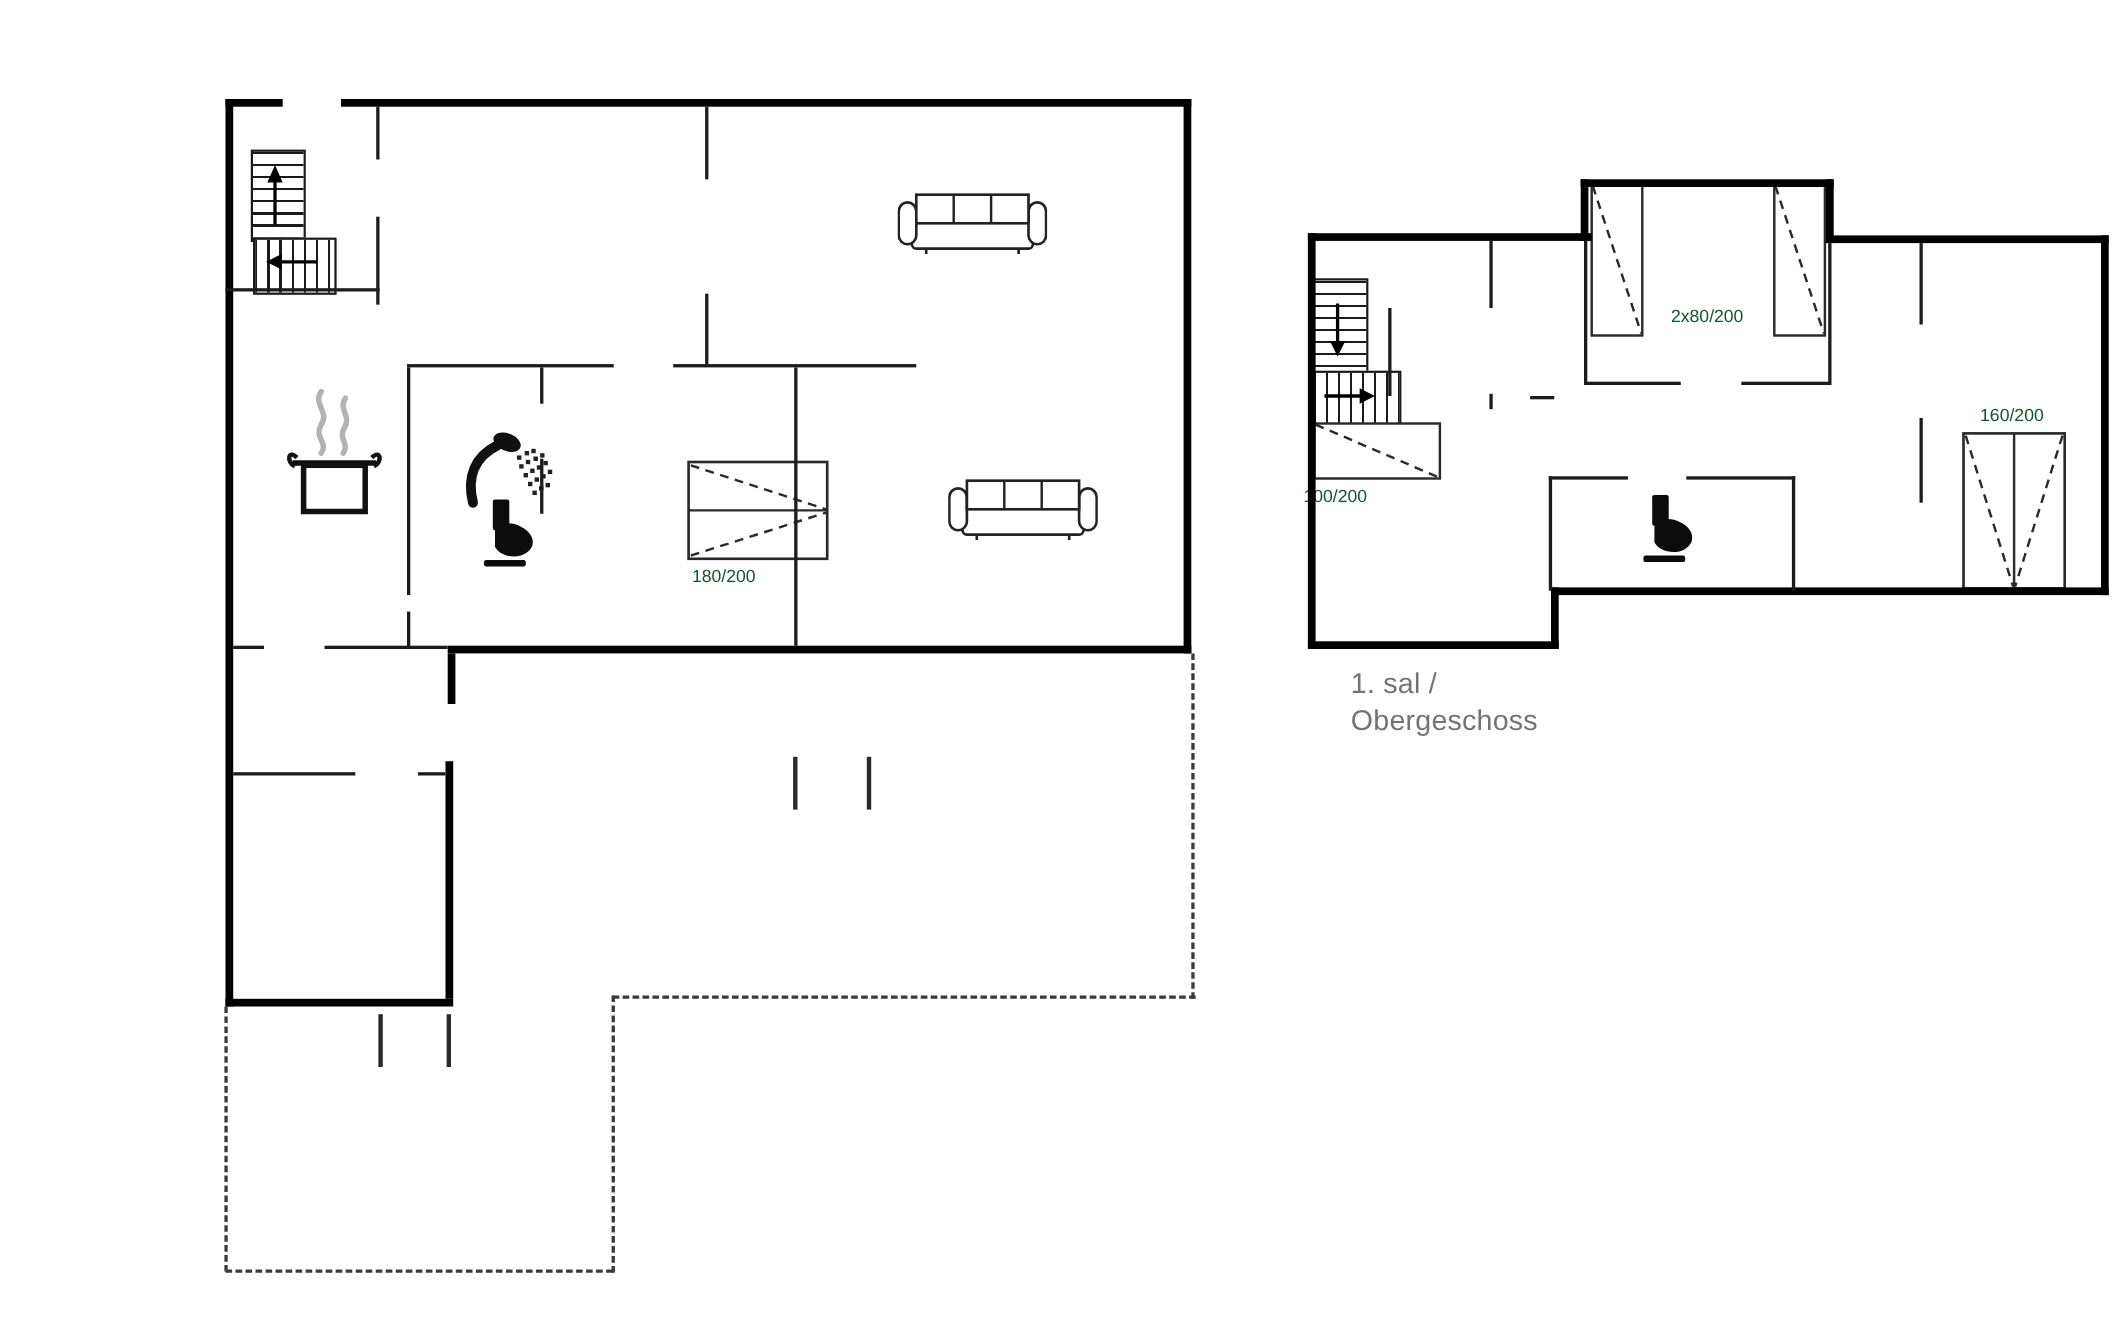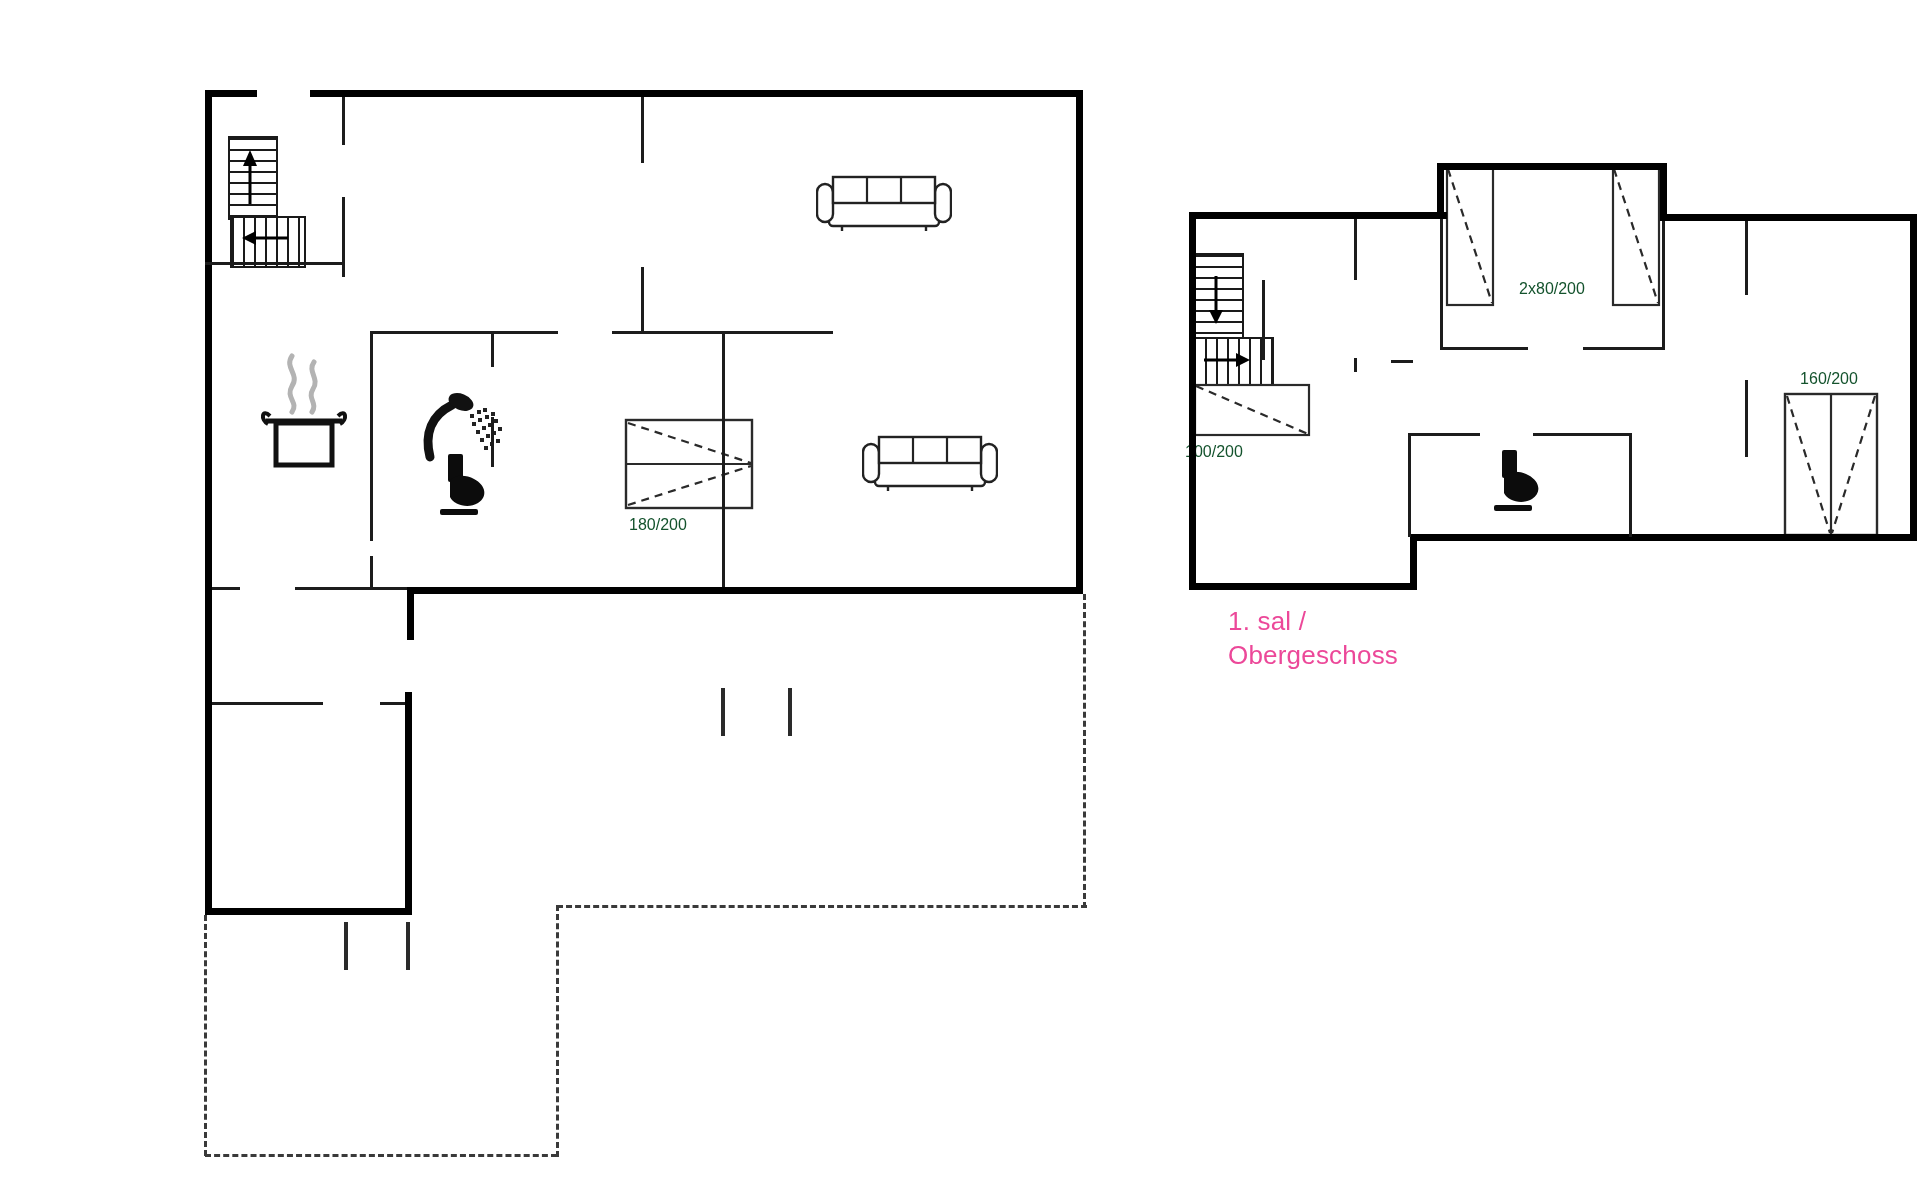--- a/index.html
+++ b/index.html
@@ -7,21 +7,21 @@
           font-family:"Liberation Sans", sans-serif;}
   .wx{position:absolute;background:#000;}
   .wi{position:absolute;background:#1c1c1c;}
   .tick{position:absolute;background:#2a2a2a;}
   .dv{position:absolute;width:0;border-left:3px dashed #3a3a3a;}
   .dh{position:absolute;height:0;border-top:3px dashed #3a3a3a;}
   .stairs{position:absolute;border:2px solid #1a1a1a;background-color:#fff;}
   .treads-h{background-image:repeating-linear-gradient(to bottom,#1a1a1a 0 2px,#ffffff 2px 11px);}
   .treads-v{background-image:repeating-linear-gradient(to right,#1a1a1a 0 2px,#ffffff 2px 11px);}
   .abs{position:absolute;}
-  .floor-label{position:absolute;color:#ec4899;font-size:26px;line-height:34px;letter-spacing:.2px;}
+  .floor-label{position:absolute;color:#737373;font-size:26px;line-height:34px;letter-spacing:.2px;}
   .bed-label{position:absolute;color:#14532d;font-size:16px;line-height:22px;white-space:nowrap;}
   svg{display:block;}
 </style>
 </head>
 <body>
 
 <div class="canvas">
 
   <div class="abs" id="ground-plan" style="left:0;top:0;width:1120px;height:1104px;margin-left:16px;">
 

